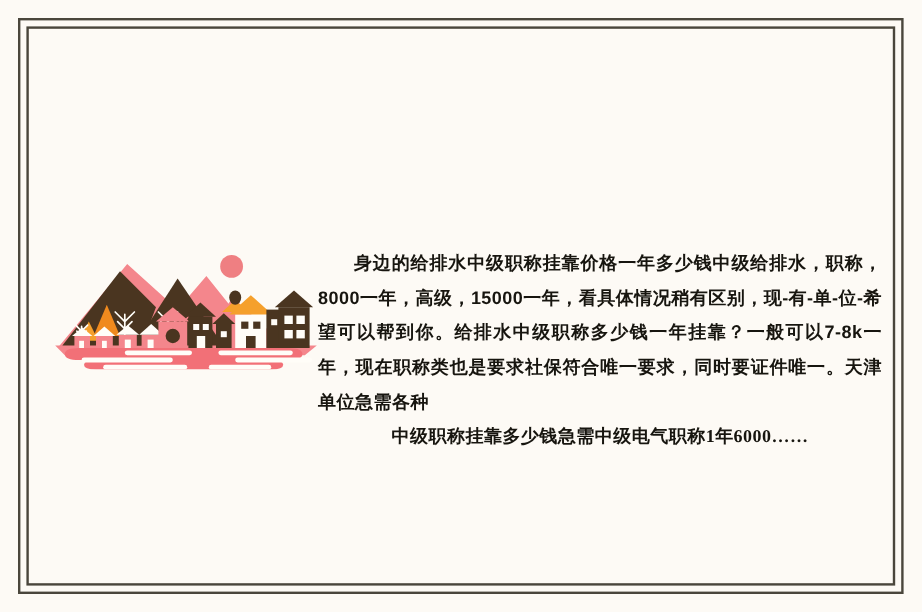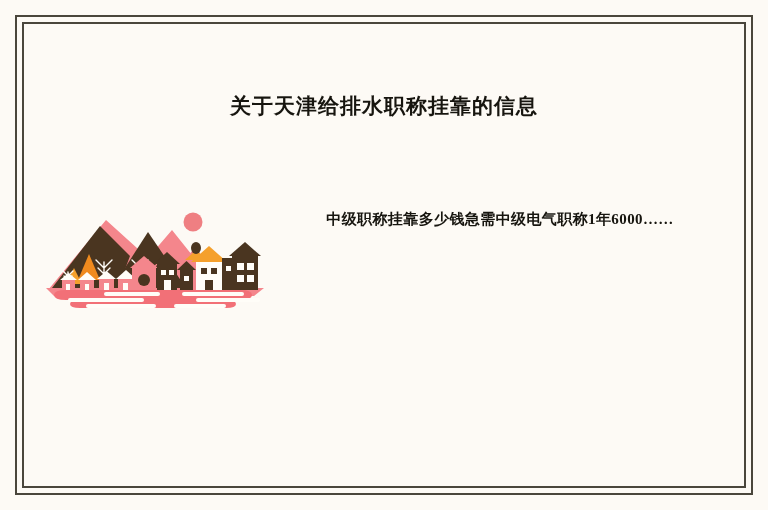--- a/index.html
+++ b/index.html
@@ -95,21 +95,20 @@
   }
 </style>
 </head>
 <body>
 
 <div class="page">
 
   <div class="frame-outer"></div>
   <div class="frame-inner"></div>
 
-  <h1 class="title">关于天津给排水职称挂靠的信息</h1>
 
   <div class="illustration">
     <svg viewBox="0 0 222 112" xmlns="http://www.w3.org/2000/svg">
 
       <circle cx="149" cy="26" r="9.5" fill="#ef7f82"></circle>
 
       <path d="M4 94 L62 24 L104 62 L128 34 L176 94 Z" fill="#f4868c"></path>
       <path d="M120 94 L150 52 L196 94 Z" fill="#f4868c"></path>
 
       <path d="M2 92 L220 92 L210 100 L10 100 Z" fill="#f4868c"></path>
@@ -192,16 +191,17 @@
         <rect x="24" y="102" width="76" height="4" rx="2" fill="#fffdf8"></rect>
         <rect x="42" y="108" width="70" height="4" rx="2" fill="#fffdf8"></rect>
         <rect x="138" y="96" width="62" height="4" rx="2" fill="#fffdf8"></rect>
         <rect x="152" y="102" width="64" height="4" rx="2" fill="#fffdf8"></rect>
         <rect x="130" y="108" width="52" height="4" rx="2" fill="#fffdf8"></rect>
       </g>
     </svg>
   </div>
 
   <div class="body-text">
+    <span>身边的给排水中级职称挂靠价格一年多少钱中级给排水，职称，8000一年，高级，15000一年，看具体情况稍有区别，现-有-单-位-希望可以帮到你。给排水中级职称多少钱一年挂靠？一般可以7-8k一年，现在职称类也是要求社保符合唯一要求，同时要证件唯一。天津单位急需各种</span>
     <span class="last-line">中级职称挂靠多少钱急需中级电气职称1年6000……</span>
   </div>
 
 </div>
 
 </body></html>

